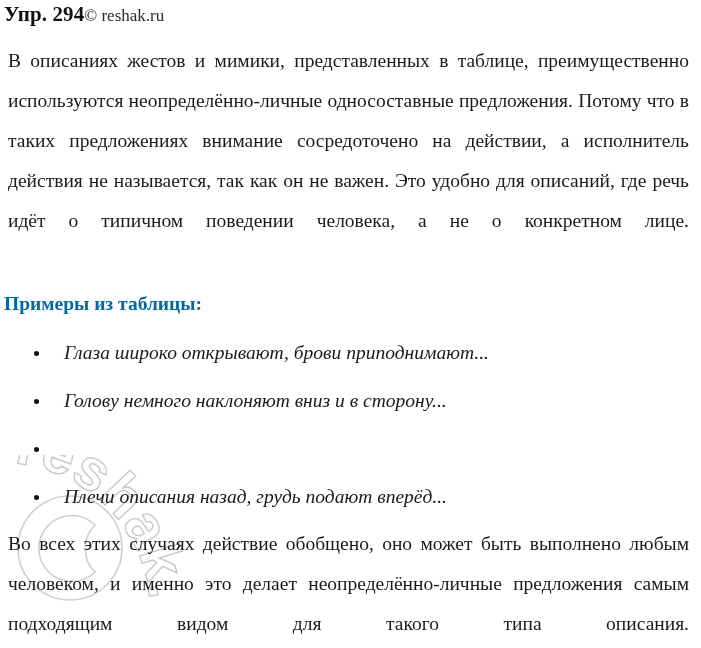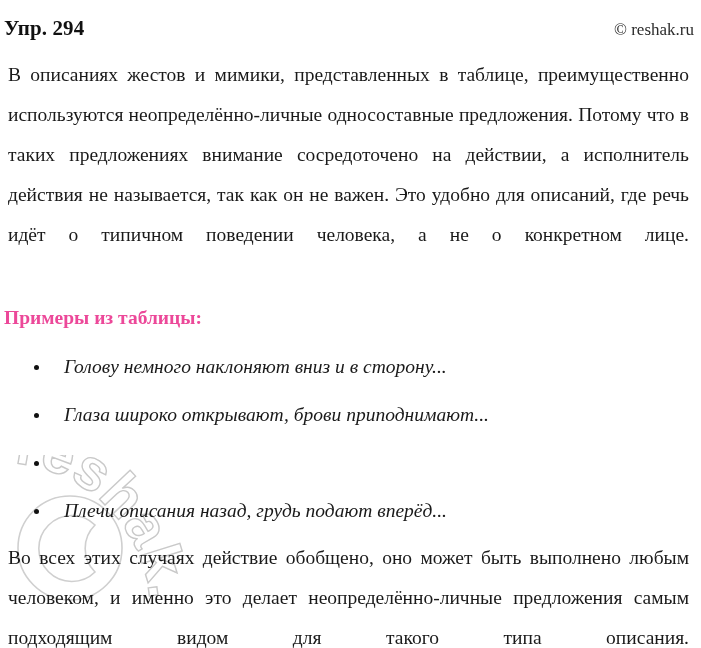--- a/index.html
+++ b/index.html
@@ -34,23 +34,23 @@
     pointer-events: none;
     z-index: 0;
   }
   .watermark svg { display: block; }
 
   
   .header {
     position: relative;
     display: flex;
     align-items: baseline;
-    justify-content: space-between;
+    justify-content: flex-start;
     height: 30px;
-    padding-top: 15px;
+    padding-top: 1px;
     z-index: 2;
   }
   .exercise-title {
     font-size: 21px;
     font-weight: bold;
     letter-spacing: 0.1px;
     color: #111111;
     line-height: 26px;
     white-space: nowrap;
   }
@@ -92,21 +92,21 @@
   }
 
   
   .subhead {
     position: relative;
     z-index: 2;
     font-size: 19.5px;
     font-weight: bold;
     line-height: 34px;
     margin: 6px 0 0 0;
-    color: #ec4899;
+    color: #0369a1;
   }
 
   
   .examples {
     position: relative;
     z-index: 2;
     list-style: none;
     margin: 8px 0 0 0;
     padding: 0;
   }
@@ -157,25 +157,25 @@
     <div class="site-credit">© reshak.ru</div>
   </div>
 
   <p class="para para-intro">В описаниях жестов и мимики, представленных в таблице, преимущественно используются неопределённо-личные односоставные предложения. Потому что в таких предложениях внимание сосредоточено на действии, а исполнитель действия не называется, так как он не важен. Это удобно для описаний, где речь идёт о типичном поведении человека, а не о конкретном лице.</p>
 
   <div class="subhead">Примеры из таблицы:</div>
 
   <ul class="examples">
     <li>
       <span class="bullet"></span>
-      <span>Голову немного наклоняют вниз и в сторону...</span>
+      <span>Глаза широко открывают, брови приподнимают...</span>
     </li>
     <li>
       <span class="bullet"></span>
-      <span>Глаза широко открывают, брови приподнимают...</span>
+      <span>Голову немного наклоняют вниз и в сторону...</span>
     </li>
     <li>
       <span class="bullet"></span>
     </li>
     <li>
       <span class="bullet"></span>
       <span>Плечи описания назад, грудь подают вперёд...</span>
     </li>
   </ul>
 

